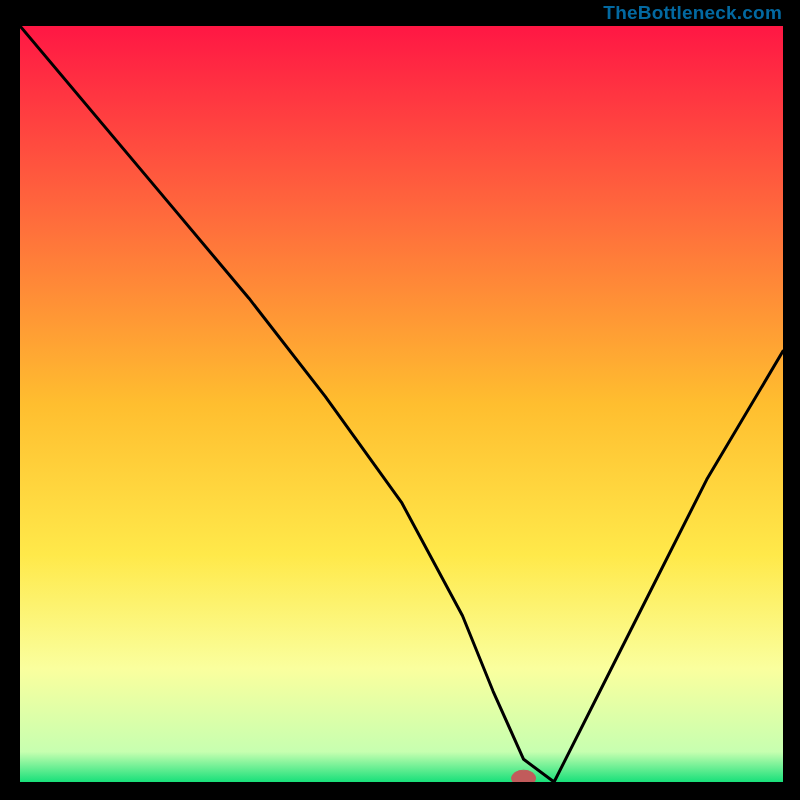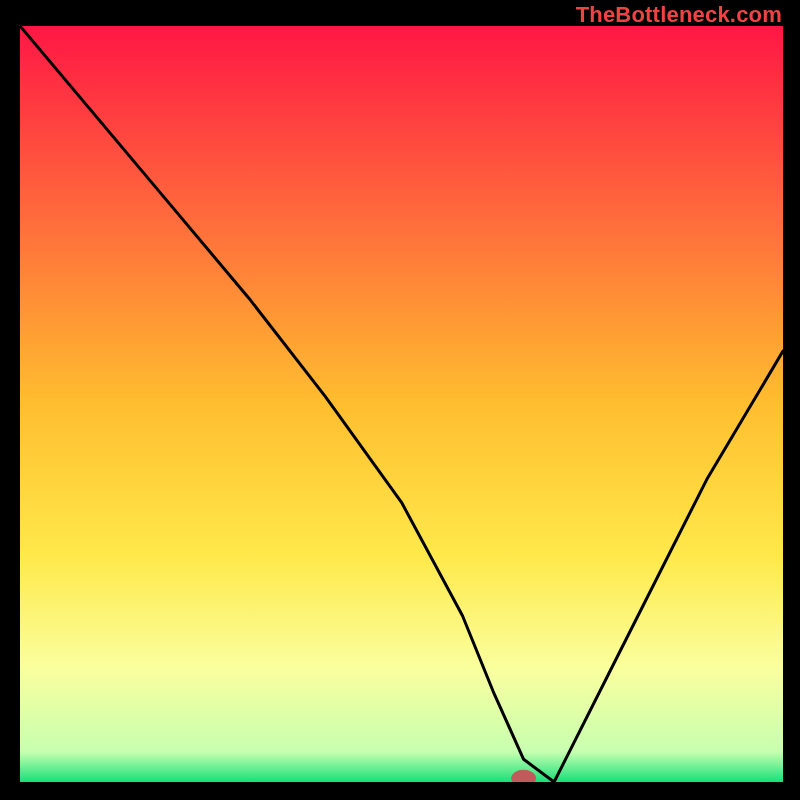--- a/index.html
+++ b/index.html
@@ -24,23 +24,23 @@
     top: 26px;
     width: 763px;
     height: 756px;
     
   }
   .watermark {
     position: absolute;
     top: 2px;
     right: 18px;
     font-family: Arial, Helvetica, sans-serif;
-    font-size: 22px;
+    font-size: 19px;
     font-weight: bold;
-    color: #ef4444;
+    color: #0369a1;
     letter-spacing: 0.2px;
   }
 </style>
 </head>
 <body>
 
 <div class="frame">
 
   <div class="plot-area">
     <svg id="plot-svg" width="763" height="756" viewBox="0 0 763 756" preserveAspectRatio="none">

